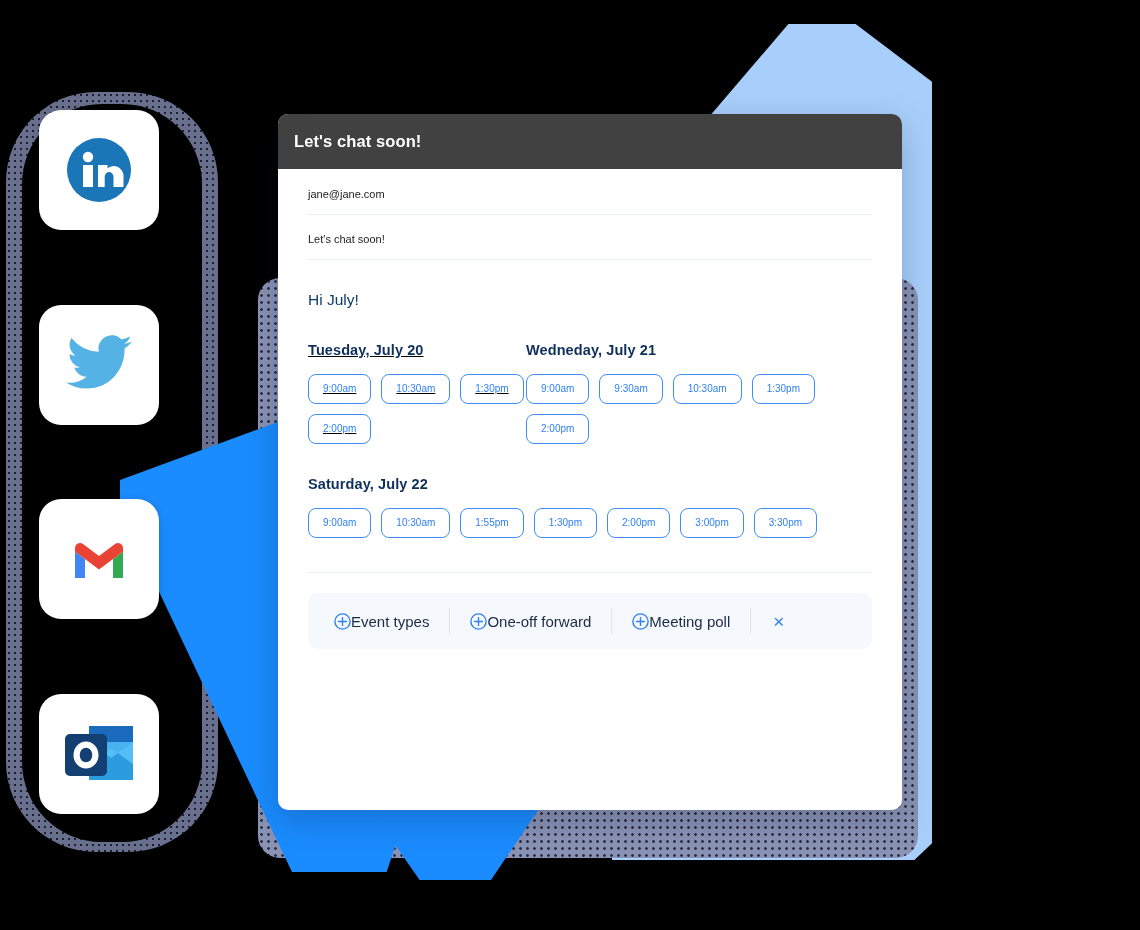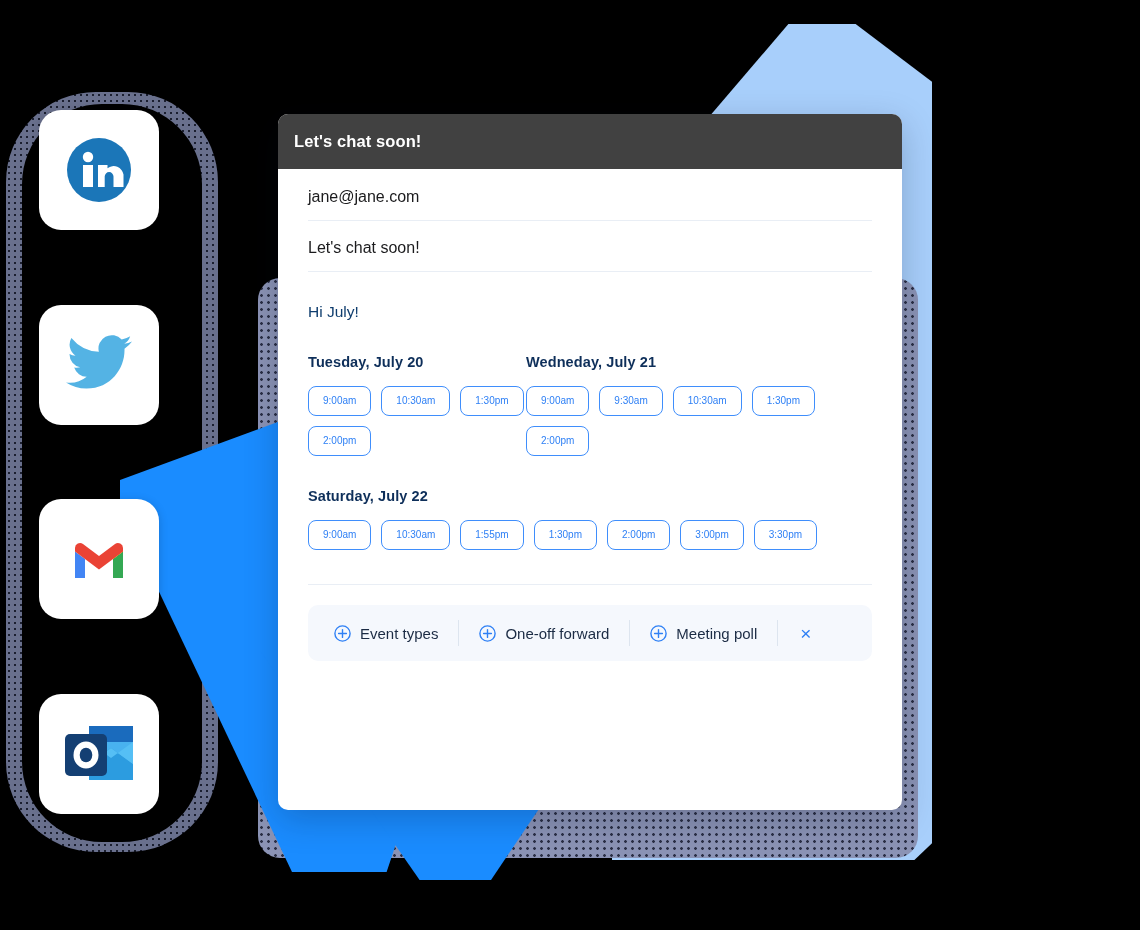--- a/index.html
+++ b/index.html
@@ -78,33 +78,33 @@
     height:55px;background:#414141;
     display:flex;align-items:center;padding:0 0 0 16px;
   }
   .card-title{
     color:#ffffff;font-size:16.5px;font-weight:bold;letter-spacing:.1px;
   }
   .card-body{padding:0 30px;}
 
   .field{
     padding:18px 0 14px 0;border-bottom:1px solid #e9eef5;
-    font-size:16px;color:#1b1b1d;
+    font-size:11px;color:#1b1b1d;
   }
   .field.first{padding-top:19px;}
 
   .msg{padding-top:28px;}
   .msg p{
     margin:0;color:#0f3d6e;font-size:15.5px;line-height:24px;
   }
   .msg p.greet{margin-bottom:22px;}
 
   .day-grid{display:flex;gap:0;margin-top:30px;}
   .day-col{}
-  .day-col.col-a{width:218px;}
+  .day-col.col-a{width:218px;text-decoration:underline;}
   .day-label{
     color:#0e2f5a;font-size:14.5px;font-weight:bold;margin-bottom:16px;
     letter-spacing:.1px;
   }
   .chips{display:flex;flex-wrap:wrap;gap:10px;max-width:236px;}
   .chips.wide{max-width:330px;}
   .chip{
     border:1.5px solid #3f8efc;border-radius:8px;
     color:#2f80f5;font-size:10px;
     padding:9px 14px;background:#fff;line-height:1;
@@ -113,21 +113,21 @@
   .day-block{margin-top:32px;}
   .day-block .chips{max-width:560px;}
 
   .sep{height:1px;background:#e9eef5;margin:34px 0 0 0;}
 
   .toolbar{
     margin-top:20px;background:#f5f8fd;border-radius:10px;
     height:56px;display:flex;align-items:center;padding:0 6px;
   }
   .tool{
-    display:flex;align-items:center;gap:9px;padding:0 20px;cursor:pointer;
+    display:flex;align-items:center;padding:0 20px;cursor:pointer;
   }
   .tool-label{color:#1b2b44;font-size:15px;}
   .tdiv{width:1px;height:26px;background:#dde5ef;}
   .tclose{
     padding:0 22px;color:#2f80f5;font-size:19px;line-height:1;cursor:pointer;
     display:flex;align-items:center;
   }
 </style>
 </head>
 <body>

